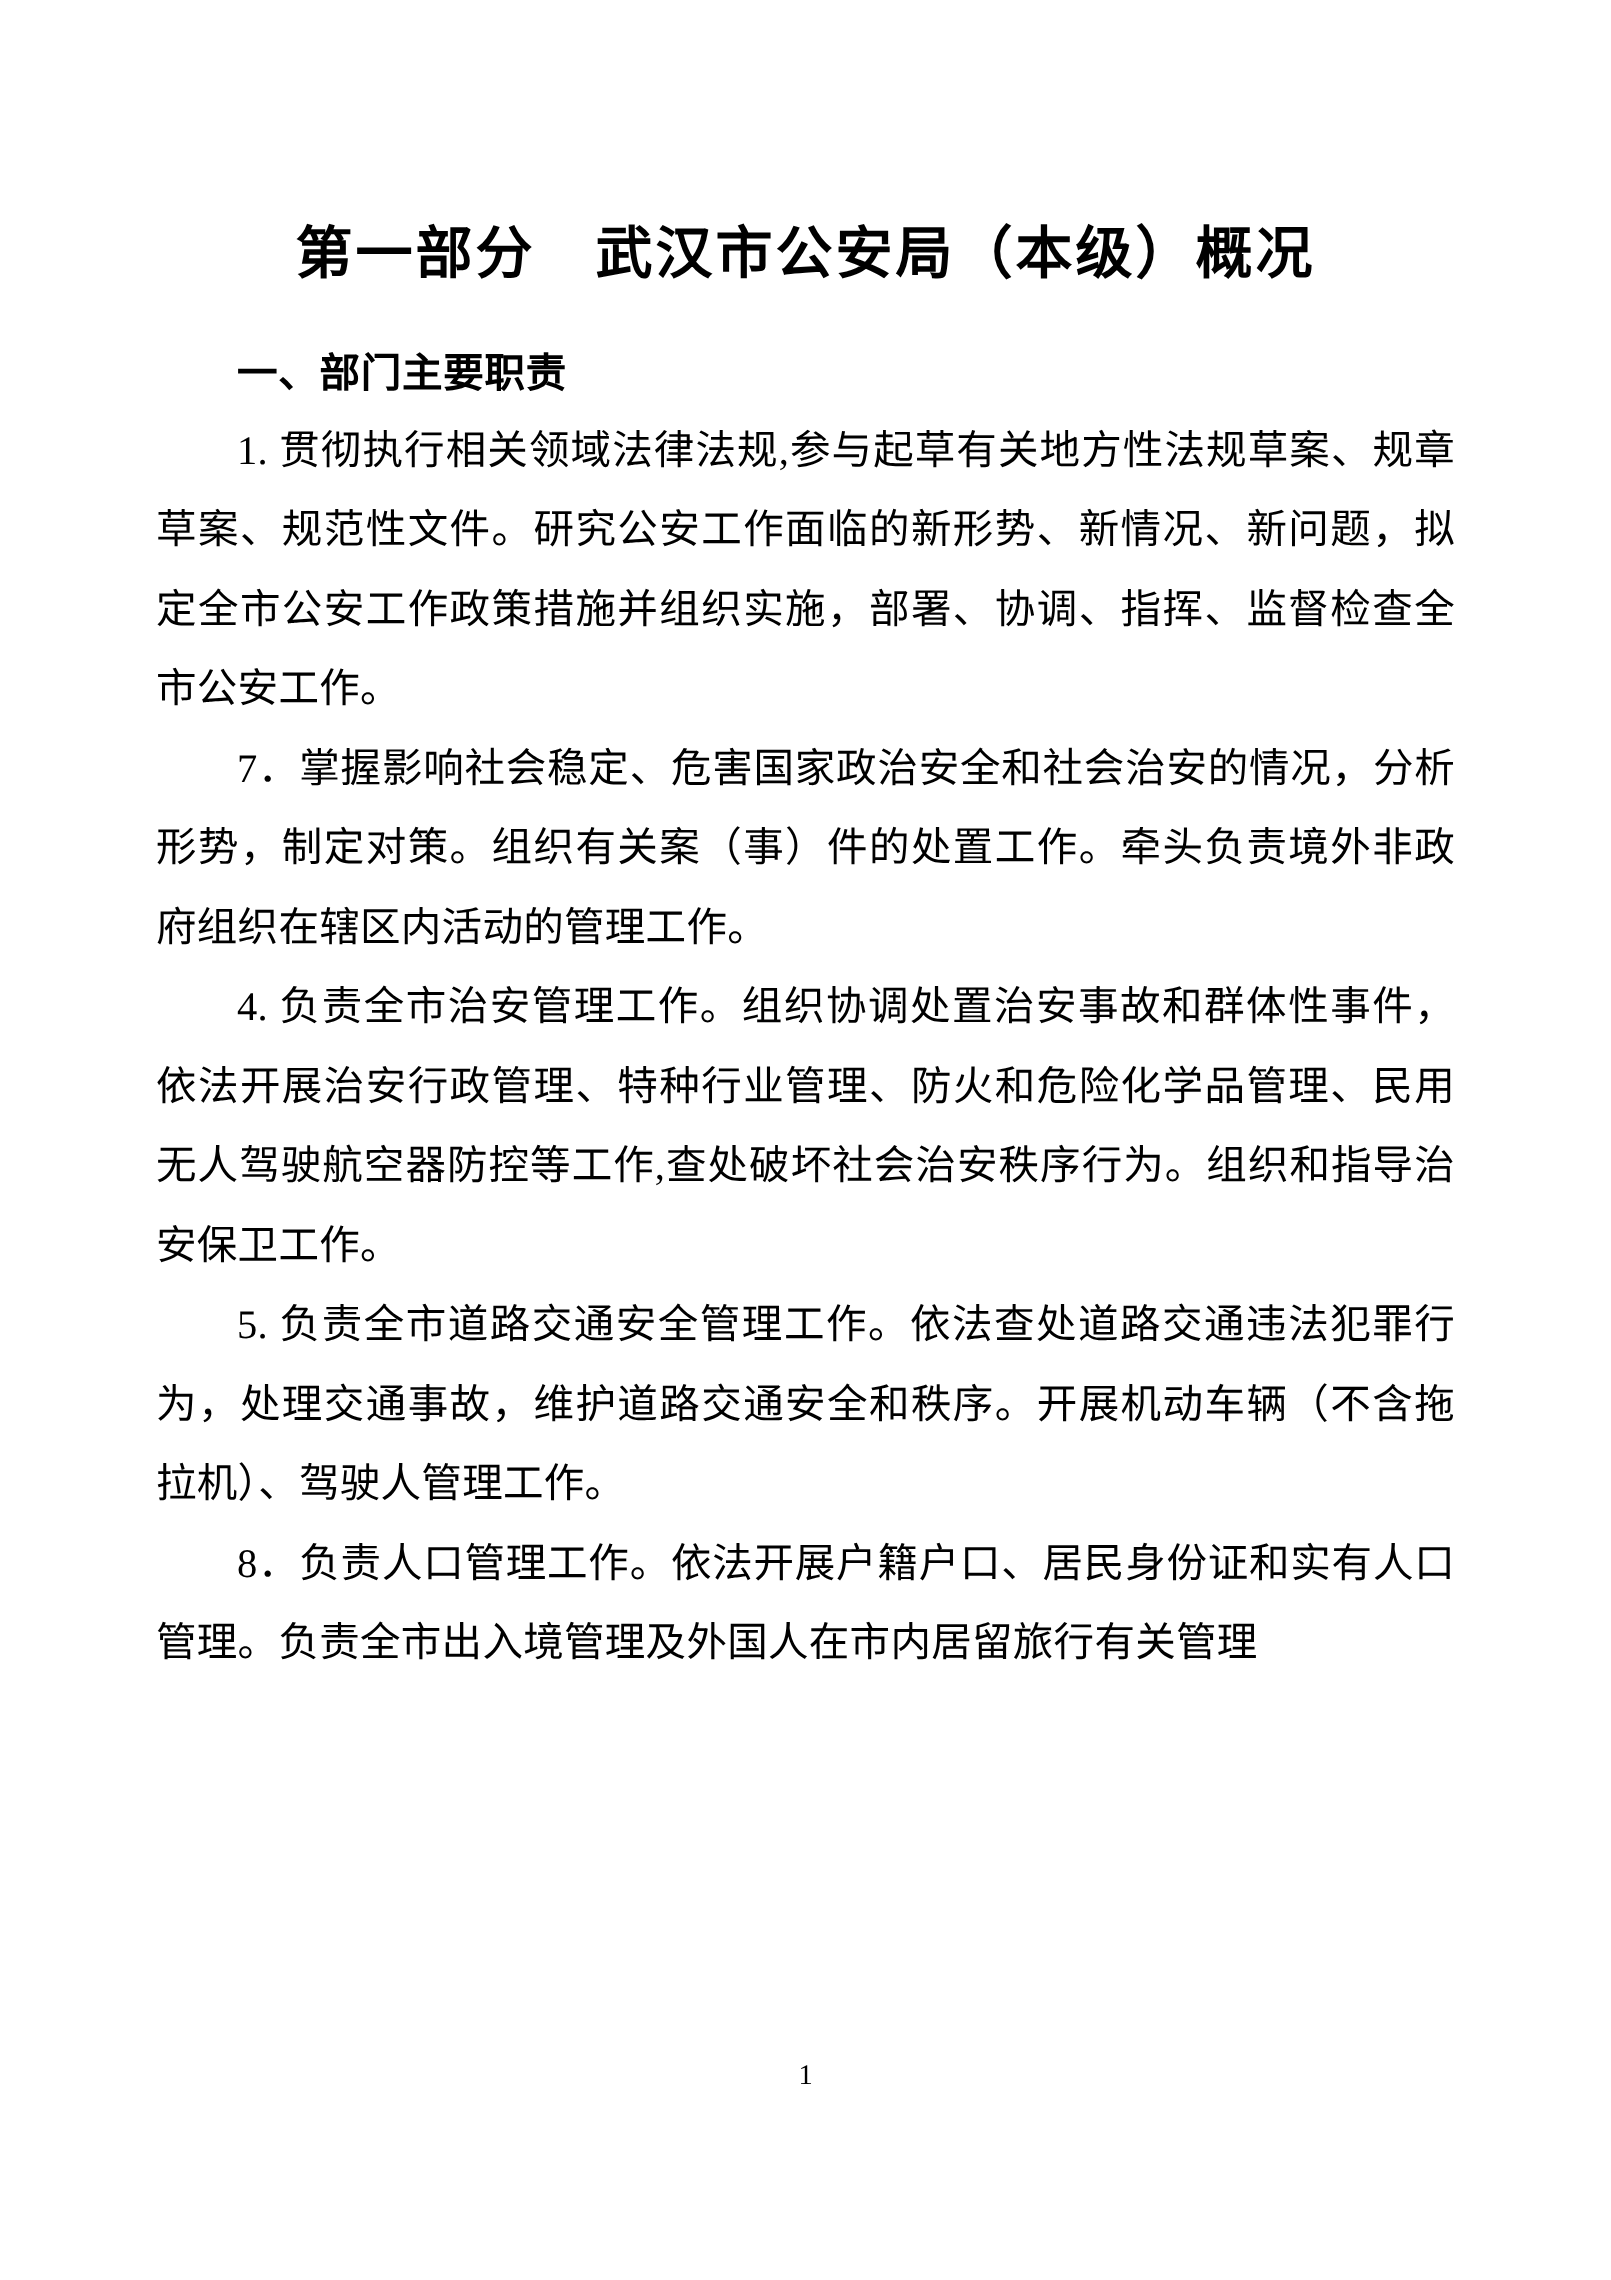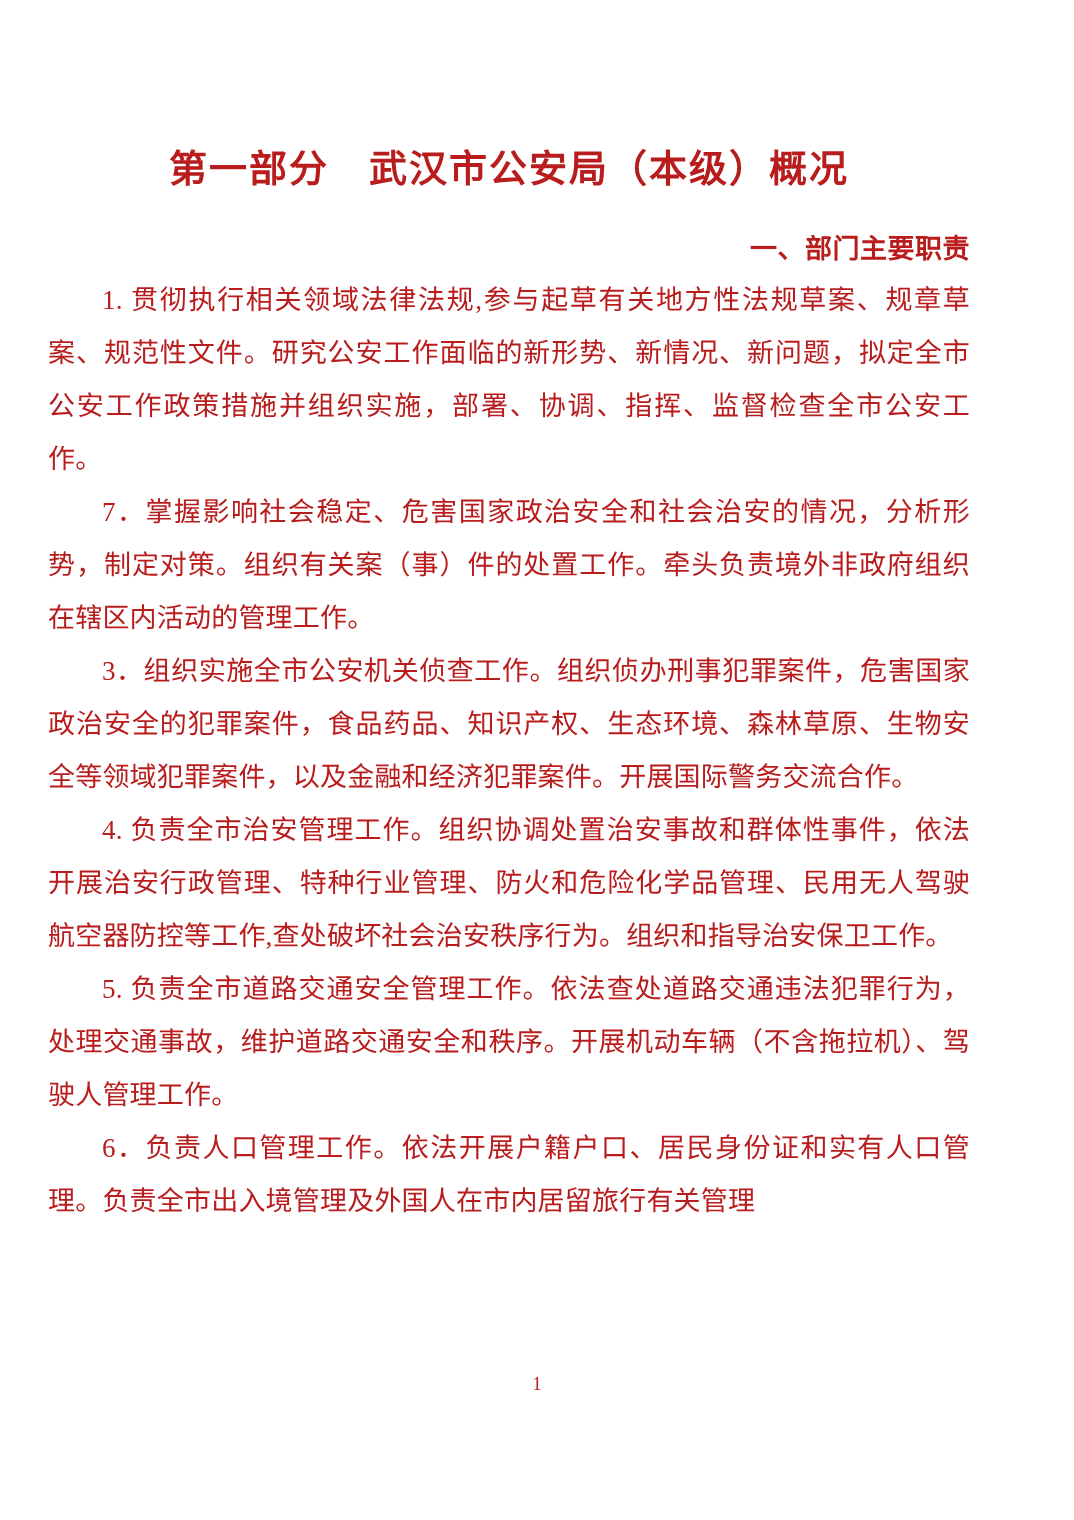--- a/index.html
+++ b/index.html
@@ -6,42 +6,41 @@
     margin: 0;
     padding: 0;
     background: #ffffff;
   }
   .page {
     width: 1074px;
     height: 1433px;
     position: relative;
     background: #ffffff;
     box-sizing: border-box;
-    padding: 120px 104px 0 48px;
+    padding: 120px 104px 0 104px;
     font-family: "Liberation Serif", "DejaVu Serif", serif;
-    color: #b91c1c;
+    color: #000000;
     overflow: hidden;
   }
   .doc-title {
     font-size: 38px;
     font-weight: 700;
     text-align: center;
     letter-spacing: 2px;
     margin: 18px 0 34px 0;
     font-family: "DejaVu Sans", "Liberation Sans", sans-serif;
     white-space: pre;
   }
   .section-heading {
     font-size: 27px;
     font-weight: 700;
     margin: 0 0 8px 0;
     text-indent: 54px;
     font-family: "DejaVu Sans", "Liberation Sans", sans-serif;
     letter-spacing: 0.5px;
-    text-align: right;
   }
   .para {
     font-size: 27px;
     line-height: 53px;
     text-align: justify;
     text-justify: inter-ideograph;
     text-indent: 54px;
     margin: 0;
     letter-spacing: 0.2px;
   }
@@ -59,20 +58,19 @@
 <body>
 
 <div class="page">
 
   <h1 class="doc-title">第一部分　武汉市公安局（本级）概况</h1>
 
   <h2 class="section-heading">一、部门主要职责</h2>
 
   <p class="para">1. 贯彻执行相关领域法律法规,参与起草有关地方性法规草案、规章草案、规范性文件。研究公安工作面临的新形势、新情况、新问题，拟定全市公安工作政策措施并组织实施，部署、协调、指挥、监督检查全市公安工作。</p>
   <p class="para">7．掌握影响社会稳定、危害国家政治安全和社会治安的情况，分析形势，制定对策。组织有关案（事）件的处置工作。牵头负责境外非政府组织在辖区内活动的管理工作。</p>
-  <p class="para">3．组织实施全市公安机关侦查工作。组织侦办刑事犯罪案件，危害国家政治安全的犯罪案件，食品药品、知识产权、生态环境、森林草原、生物安全等领域犯罪案件，以及金融和经济犯罪案件。开展国际警务交流合作。</p>
   <p class="para">4. 负责全市治安管理工作。组织协调处置治安事故和群体性事件，依法开展治安行政管理、特种行业管理、防火和危险化学品管理、民用无人驾驶航空器防控等工作,查处破坏社会治安秩序行为。组织和指导治安保卫工作。</p>
   <p class="para">5. 负责全市道路交通安全管理工作。依法查处道路交通违法犯罪行为，处理交通事故，维护道路交通安全和秩序。开展机动车辆（不含拖拉机）、驾驶人管理工作。</p>
-  <p class="para">6．负责人口管理工作。依法开展户籍户口、居民身份证和实有人口管理。负责全市出入境管理及外国人在市内居留旅行有关管理</p>
+  <p class="para">8．负责人口管理工作。依法开展户籍户口、居民身份证和实有人口管理。负责全市出入境管理及外国人在市内居留旅行有关管理</p>
 
   <div class="page-number">1</div>
 
 </div>
 
 </body></html>

